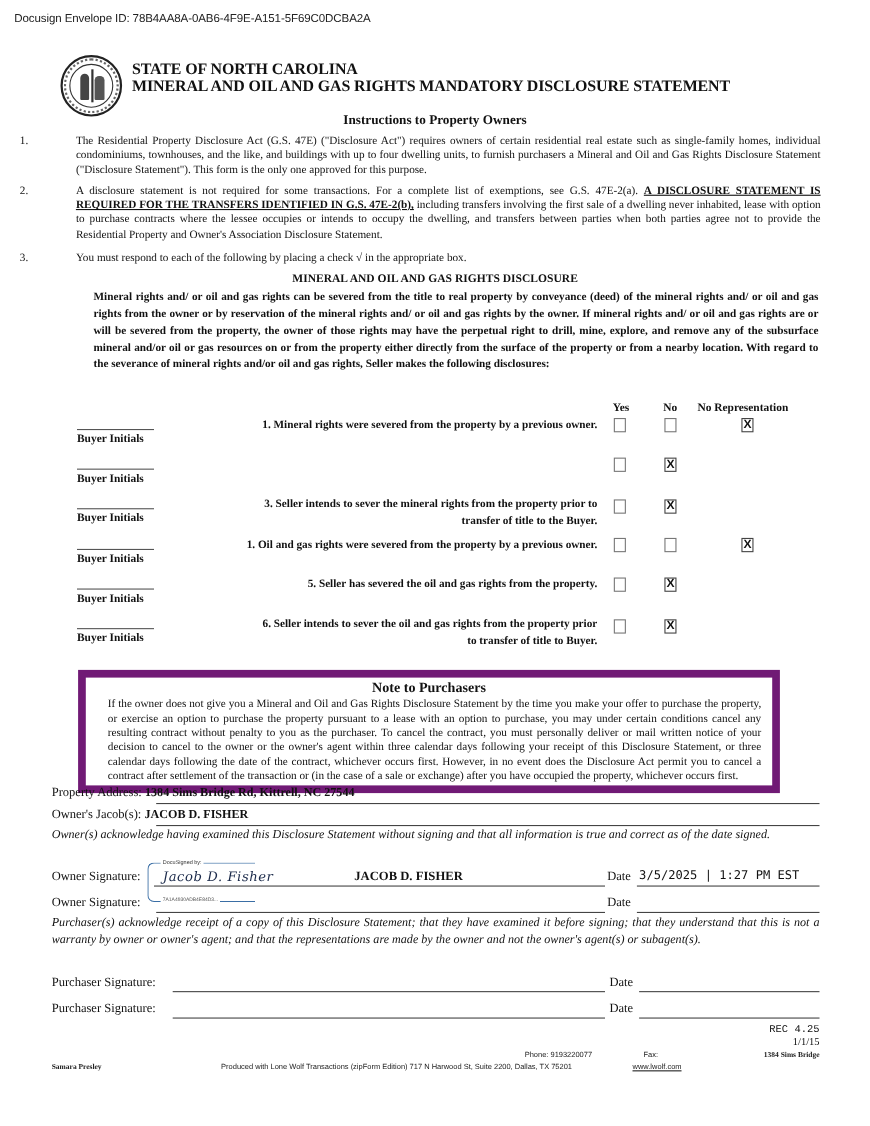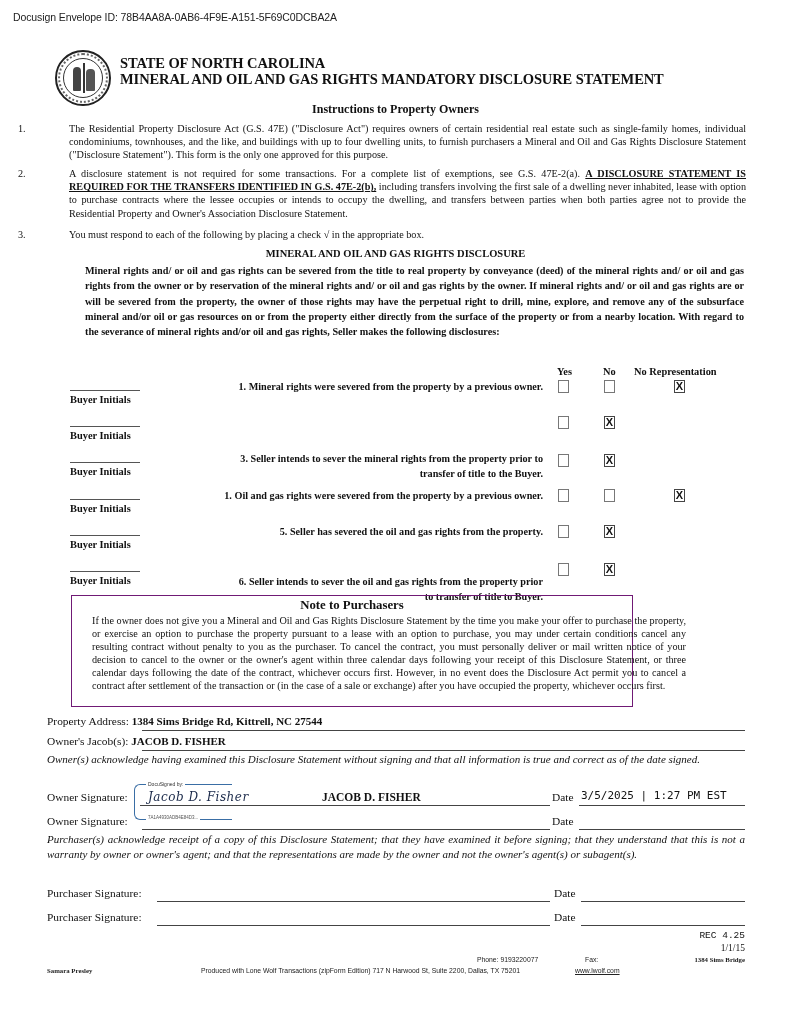--- a/index.html
+++ b/index.html
@@ -31,21 +31,21 @@
 
   .col-head { position: absolute; top: 366px; font-weight: bold; font-size: 10.4px; }
 
   .row { position: absolute; left: 0; width: 791px; height: 36px; }
   .initials-line { position: absolute; left: 70px; width: 70px; height: 1px; background: #555; }
   .initials-label { position: absolute; left: 70px; font-weight: bold; font-size: 10.4px; }
   .q-text { position: absolute; left: 163px; font-weight: bold; font-size: 10.2px; line-height: 14.5px; width: 380px; text-align: right; }
   .cb { position: absolute; width: 11px; height: 13px; border: 1px solid #777; background: #fff; font-family: "Liberation Sans", "DejaVu Sans", sans-serif; font-weight: bold; font-size: 11px; line-height: 11px; text-align: center; color: #111; }
   .cb.checked { border-color: #444; }
 
-  .note-box { position: absolute; left: 71px; top: 595px; width: 562px; height: 112px; border: 1px solid #701a75; }
+  .note-box { position: absolute; left: 71px; top: 609px; width: 638px; height: 112px; border: 7px solid #701a75; }
   .note-title { position: absolute; left: 0; width: 100%; top: 2px; text-align: center; font-weight: bold; font-size: 12.8px; }
   .note-body { position: absolute; left: 20px; width: 594px; top: 18px; font-size: 10.2px; line-height: 13px; text-align: justify; }
 
   .field-row { position: absolute; left: 47px; font-size: 11.4px; }
   .field-line { position: absolute; height: 1px; background: #444; }
   .field-value { font-weight: bold; font-size: 11px; }
 
   .ack { position: absolute; left: 47px; width: 698px; font-style: italic; font-size: 11px; line-height: 14.5px; text-align: justify; }
 
   .sig-box { position: absolute; left: 134px; top: 784px; width: 98px; height: 36px; border-left: 1.5px solid #3a6ea5; border-top: 1.5px solid #3a6ea5; border-bottom: 1.5px solid #3a6ea5; border-radius: 6px 0 0 6px; }
@@ -140,21 +140,21 @@
       <div class="initials-label" style="top:16px">Buyer Initials</div>
       <div class="q-text" style="top:2px">
         <div>5. Seller has severed the oil and gas rights from the property.</div>
       </div>
       <div class="cb" style="left:558px; top:2px"></div>
       <div class="cb checked" style="left:604px; top:2px">X</div>
     </div>
     <div class="row" style="top: 559px;">
       <div class="initials-line" style="top:12px"></div>
       <div class="initials-label" style="top:16px">Buyer Initials</div>
-      <div class="q-text" style="top:16px">
+      <div class="q-text" style="top:2px">
         <div>6. Seller intends to sever the oil and gas rights from the property prior</div>
         <div>to transfer of title to Buyer.</div>
       </div>
       <div class="cb" style="left:558px; top:4px"></div>
       <div class="cb checked" style="left:604px; top:4px">X</div>
     </div>
   </div>
 
 <div class="note-box">
   <div class="note-title">Note to Purchasers</div>

